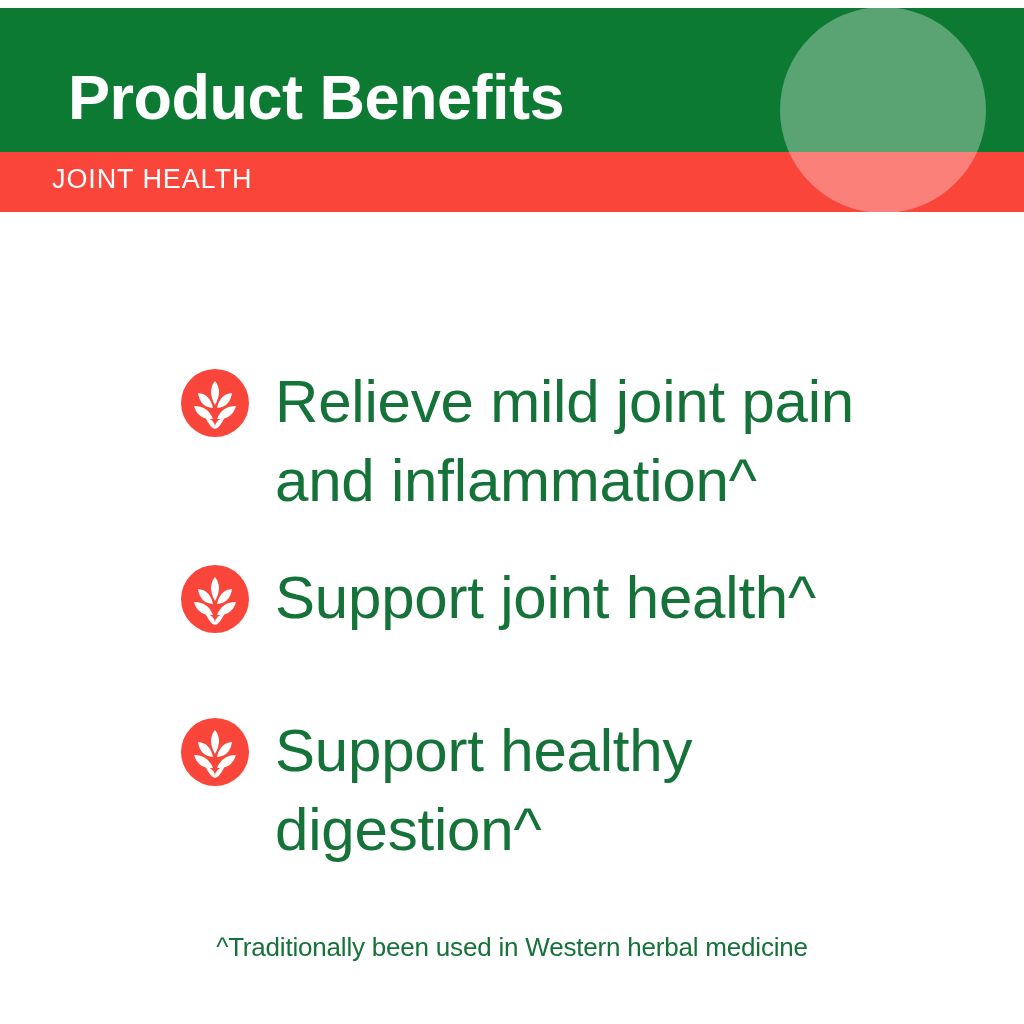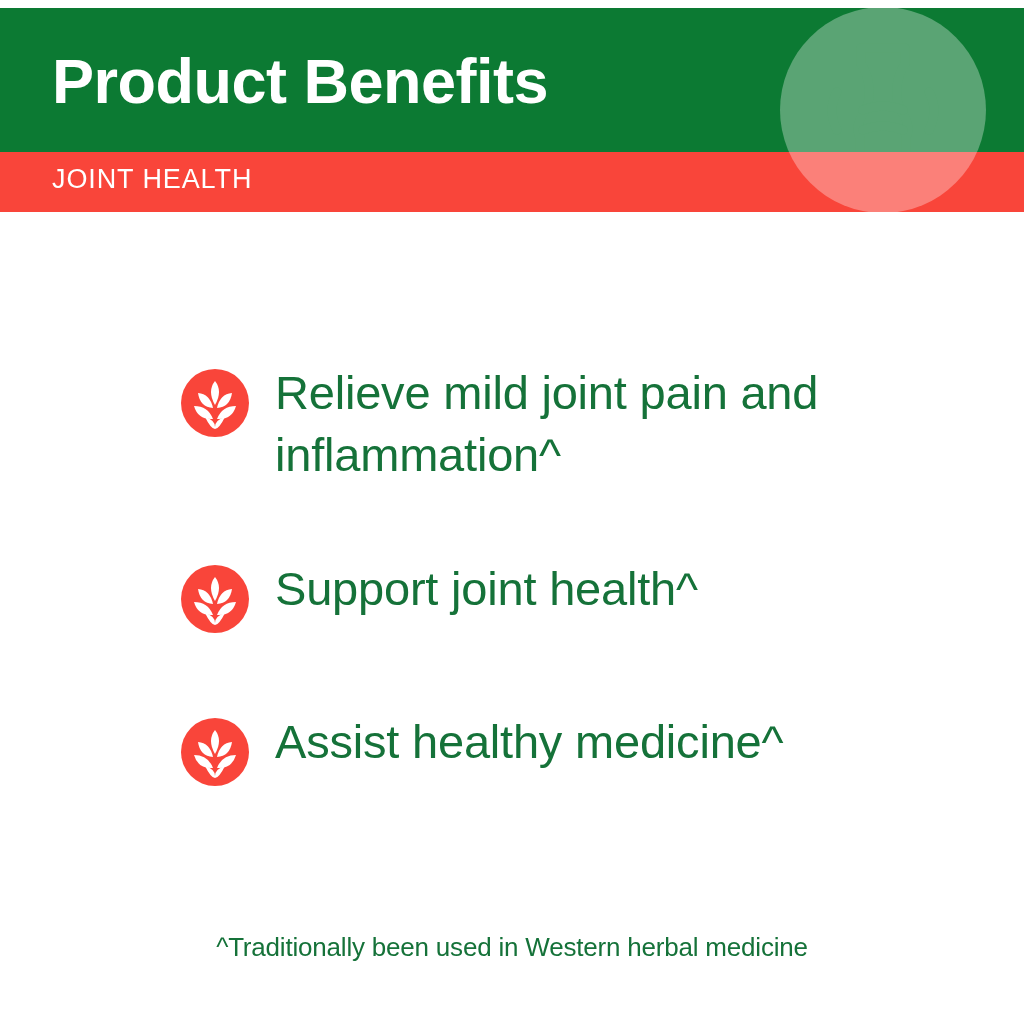--- a/index.html
+++ b/index.html
@@ -47,21 +47,21 @@
     top: 144px;
     width: 1024px;
     height: 60px;
     background: #f9453a;
   }
 
   .header-title {
     position: absolute;
     left: 52px;
     top: 42px;
-    margin: 0;
+    margin: 16px;
     color: #ffffff;
     font-family: "Liberation Sans", sans-serif;
     font-size: 63px;
     font-weight: 700;
     letter-spacing: -0.5px;
     line-height: 1;
     white-space: nowrap;
     z-index: 4;
   }
 
@@ -123,21 +123,21 @@
   }
   .leaf-badge svg {
     display: block;
     width: 68px;
     height: 68px;
   }
 
   .benefit-text {
     color: #157239;
     font-family: "Liberation Sans", sans-serif;
-    font-size: 47px;
+    font-size: 60px;
     font-weight: 400;
     line-height: 1.32;
     letter-spacing: -0.2px;
     max-width: 640px;
   }
 
   
   .footnote {
     position: absolute;
     left: 0;
@@ -242,19 +242,19 @@
           <g fill="#ffffff">
             <path d="M34 12 Q42 22 34 36 Q26 22 34 12 Z"></path>
             <path d="M17 24 Q29 25 32 39 Q19 38 17 24 Z"></path>
             <path d="M51 24 Q49 38 36 39 Q39 25 51 24 Z"></path>
             <path d="M13 37 Q27 37 32 50 Q17 51 13 37 Z"></path>
             <path d="M55 37 Q51 51 36 50 Q41 37 55 37 Z"></path>
             <path d="M24 48 Q34 51 34 58 Q34 51 44 48 Q38 60 34 60 Q30 60 24 48 Z"></path>
           </g>
         </svg>
       </span>
-      <span class="benefit-text">Assist healthy medicine^</span>
+      <span class="benefit-text">Support healthy digestion^</span>
     </div>
   </div>
 
   <div class="footnote">^Traditionally been used in Western herbal medicine</div>
 
 </div>
 
 </body></html>

